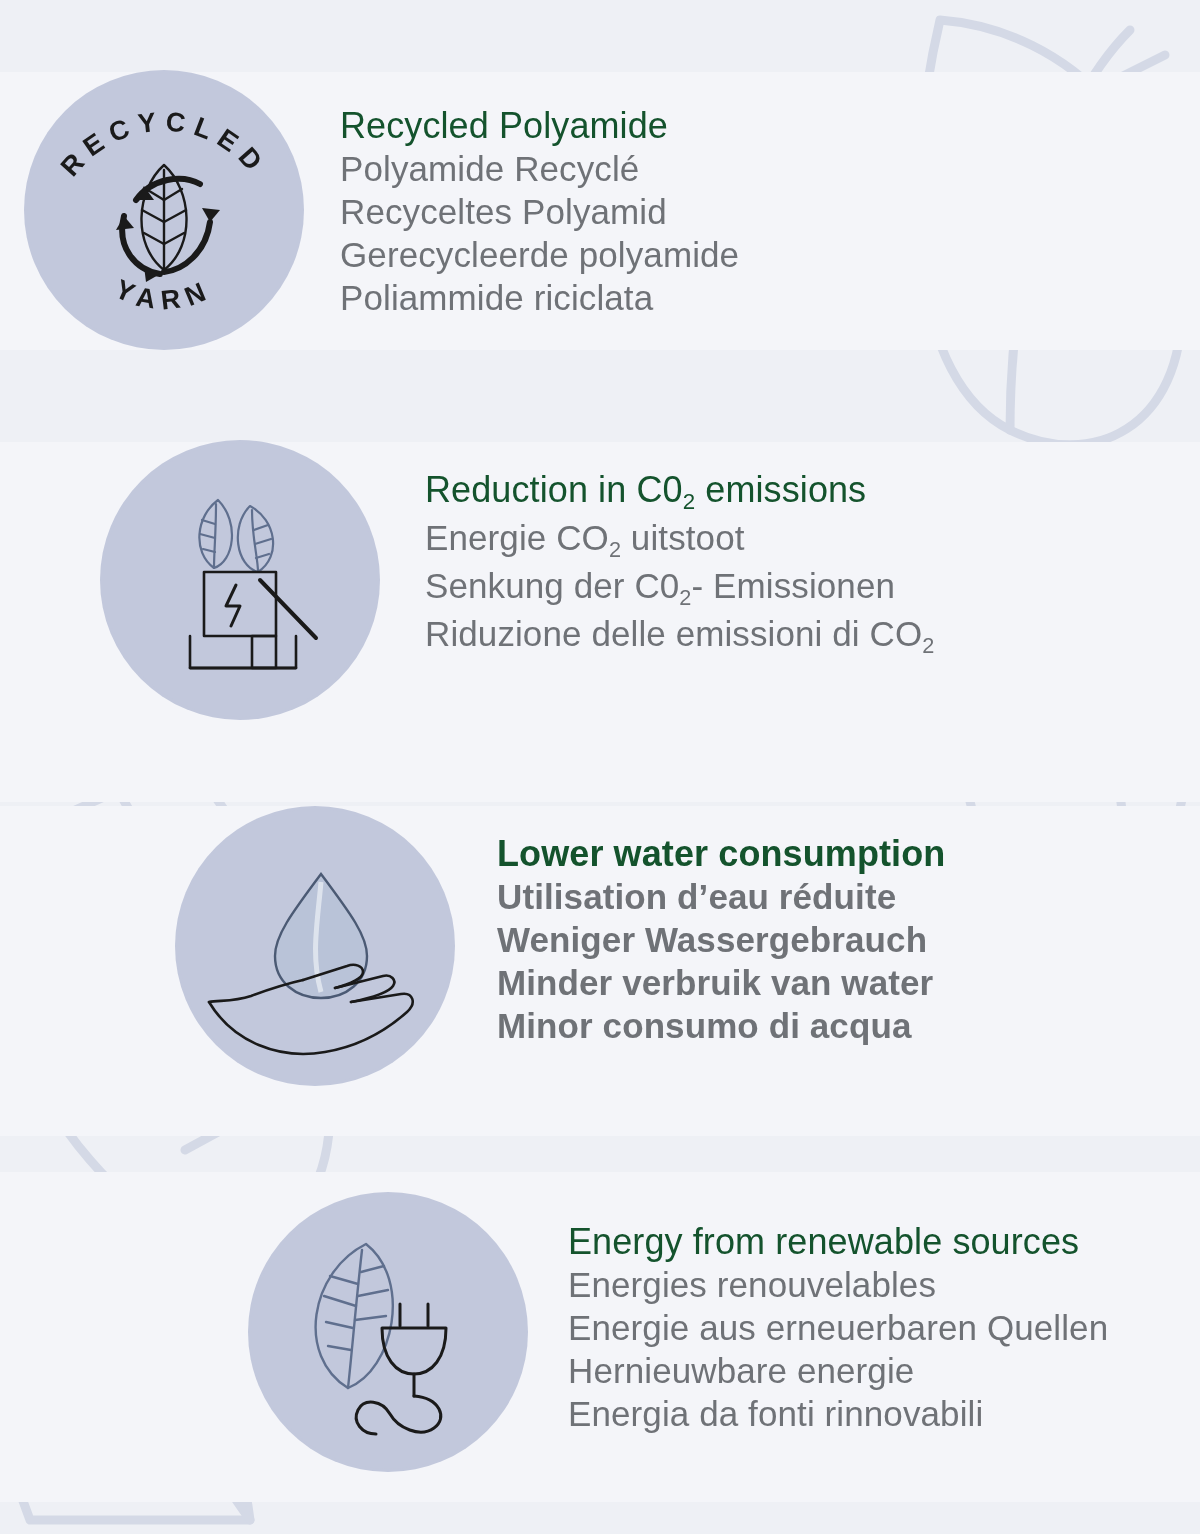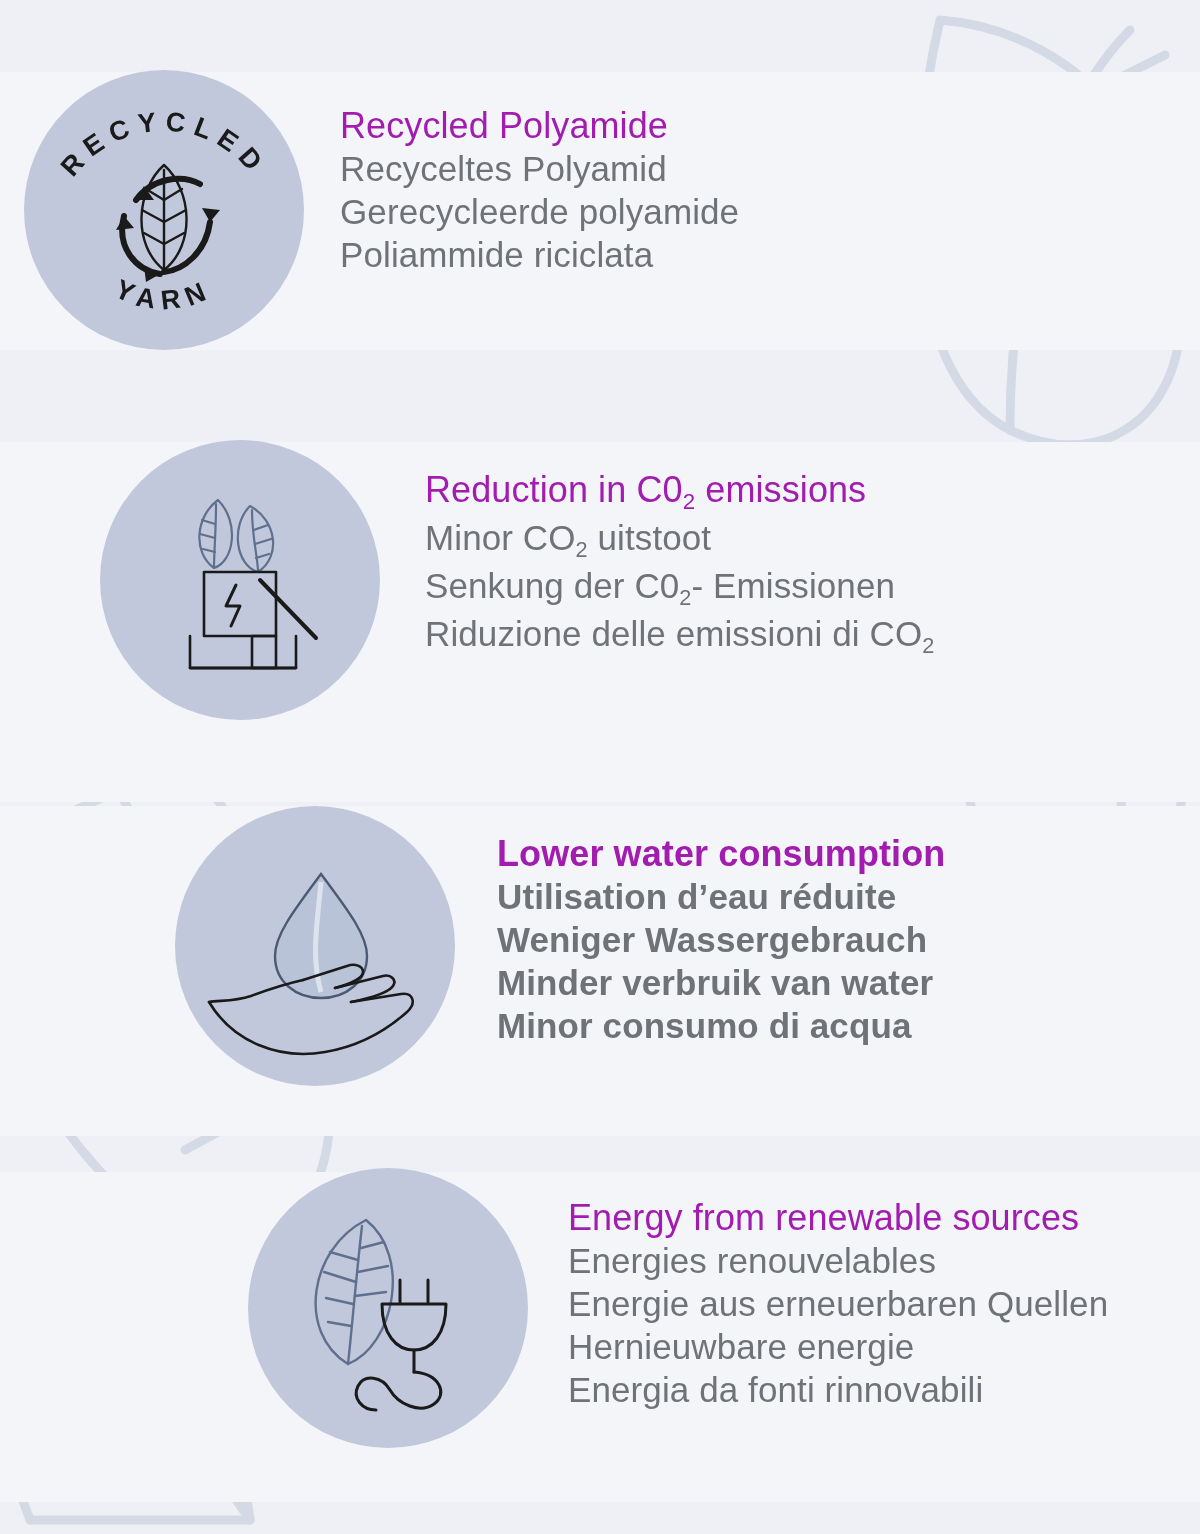--- a/index.html
+++ b/index.html
@@ -41,21 +41,21 @@
   
   .row {
     position: absolute;
     z-index: 2;
     display: flex;
     align-items: flex-start;
   }
   .row-1 { top: 70px;   left: 24px; }
   .row-2 { top: 440px;  left: 100px; }
   .row-3 { top: 806px;  left: 175px; }
-  .row-4 { top: 1168px; left: 248px; }
+  .row-4 { top: 1192px; left: 248px; }
 
   .badge {
     flex: 0 0 auto;
     width: 280px;
     height: 280px;
     border-radius: 50%;
     background: #c2c8dc;
     position: relative;
   }
   .badge svg { display: block; width: 280px; height: 280px; }
@@ -65,21 +65,21 @@
     margin-left: 36px;
   }
   .line {
     color: #6f7277;
     font-size: 35px;
     line-height: 43px;
     white-space: nowrap;
     letter-spacing: 0.1px;
   }
   .line.primary {
-    color: #a21caf;
+    color: #14532d;
     font-size: 36px;
   }
   .line sub {
     font-size: 0.62em;
     vertical-align: baseline;
     position: relative;
     top: 0.30em;
   }
 
   .row-2 .text-block { margin-left: 45px; padding-top: 28px; }
@@ -155,20 +155,21 @@
       <text font-family="'Liberation Sans',sans-serif" font-size="27" font-weight="bold" fill="#1a1a1a" letter-spacing="8">
         <textPath href="#arcTop" startOffset="50%" text-anchor="middle">RECYCLED</textPath>
       </text>
       <text font-family="'Liberation Sans',sans-serif" font-size="27" font-weight="bold" fill="#1a1a1a" letter-spacing="8">
         <textPath href="#arcBottom" startOffset="50%" text-anchor="middle">YARN</textPath>
       </text>
     </svg>
   </div>
   <div class="text-block">
     <div class="line primary">Recycled Polyamide</div>
+    <div class="line">Polyamide Recyclé</div>
     <div class="line">Recyceltes Polyamid</div>
     <div class="line">Gerecycleerde polyamide</div>
     <div class="line">Poliammide riciclata</div>
   </div>
 </div>
 
 <div class="row row-2">
   <div class="badge">
     <svg viewBox="0 0 280 280">
       <circle cx="140" cy="140" r="137" fill="#c2c8dc"></circle>
@@ -190,21 +191,21 @@
         <path d="M90 228 L196 228"></path>
         <rect x="152" y="196" width="24" height="32"></rect>
         <path d="M136 145 L126 166 L140 166 L131 186" stroke-width="3"></path>
         <path d="M160 140 L216 198" stroke-width="4"></path>
       </g>
       <path d="M90 228 L196 228" stroke="#1a1a1a" stroke-width="2.6"></path>
     </svg>
   </div>
   <div class="text-block">
     <div class="line primary"><span>Reduction in C0</span><sub>2</sub><span> emissions</span></div>
-    <div class="line"><span>Minor CO</span><sub>2</sub><span> uitstoot</span></div>
+    <div class="line"><span>Energie CO</span><sub>2</sub><span> uitstoot</span></div>
     <div class="line"><span>Senkung der C0</span><sub>2</sub><span>- Emissionen</span></div>
     <div class="line"><span>Riduzione delle emissioni di CO</span><sub>2</sub><span></span></div>
   </div>
 </div>
 
 <div class="row row-3">
   <div class="badge">
     <svg viewBox="0 0 280 280">
       <circle cx="140" cy="140" r="137" fill="#c2c8dc"></circle>
       <path d="M146 68 C176 108 192 130 192 150 C192 176 171 192 146 192 C121 192 100 176 100 150 C100 130 116 108 146 68 Z" fill="#b9c3d8" stroke="#4b5a74" stroke-width="2.4"></path>

